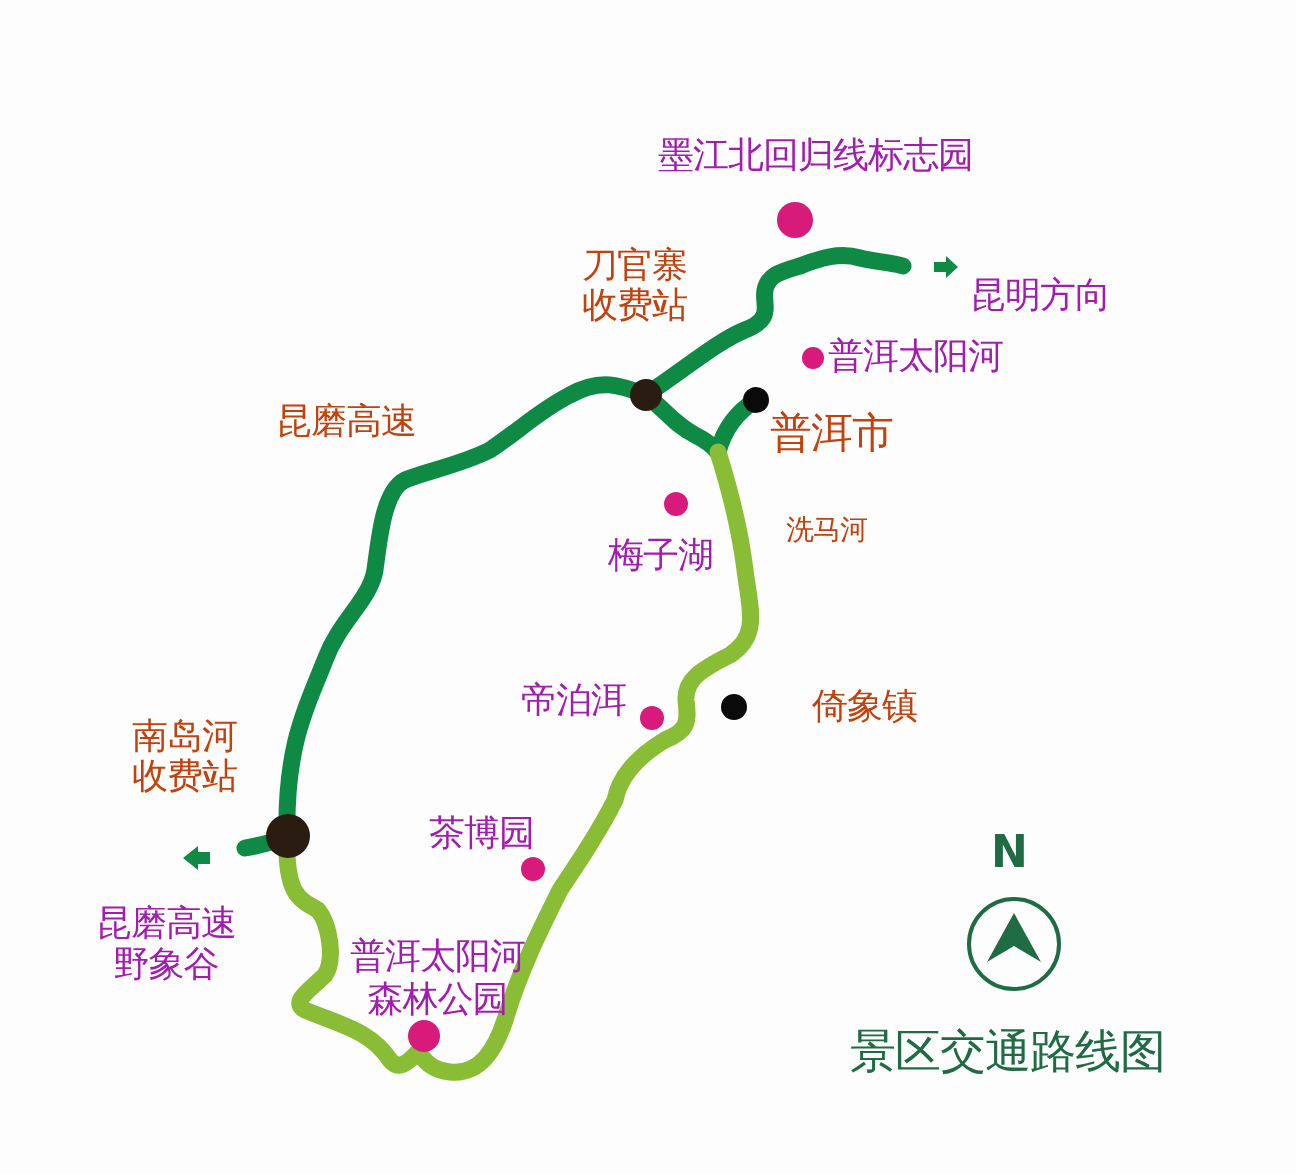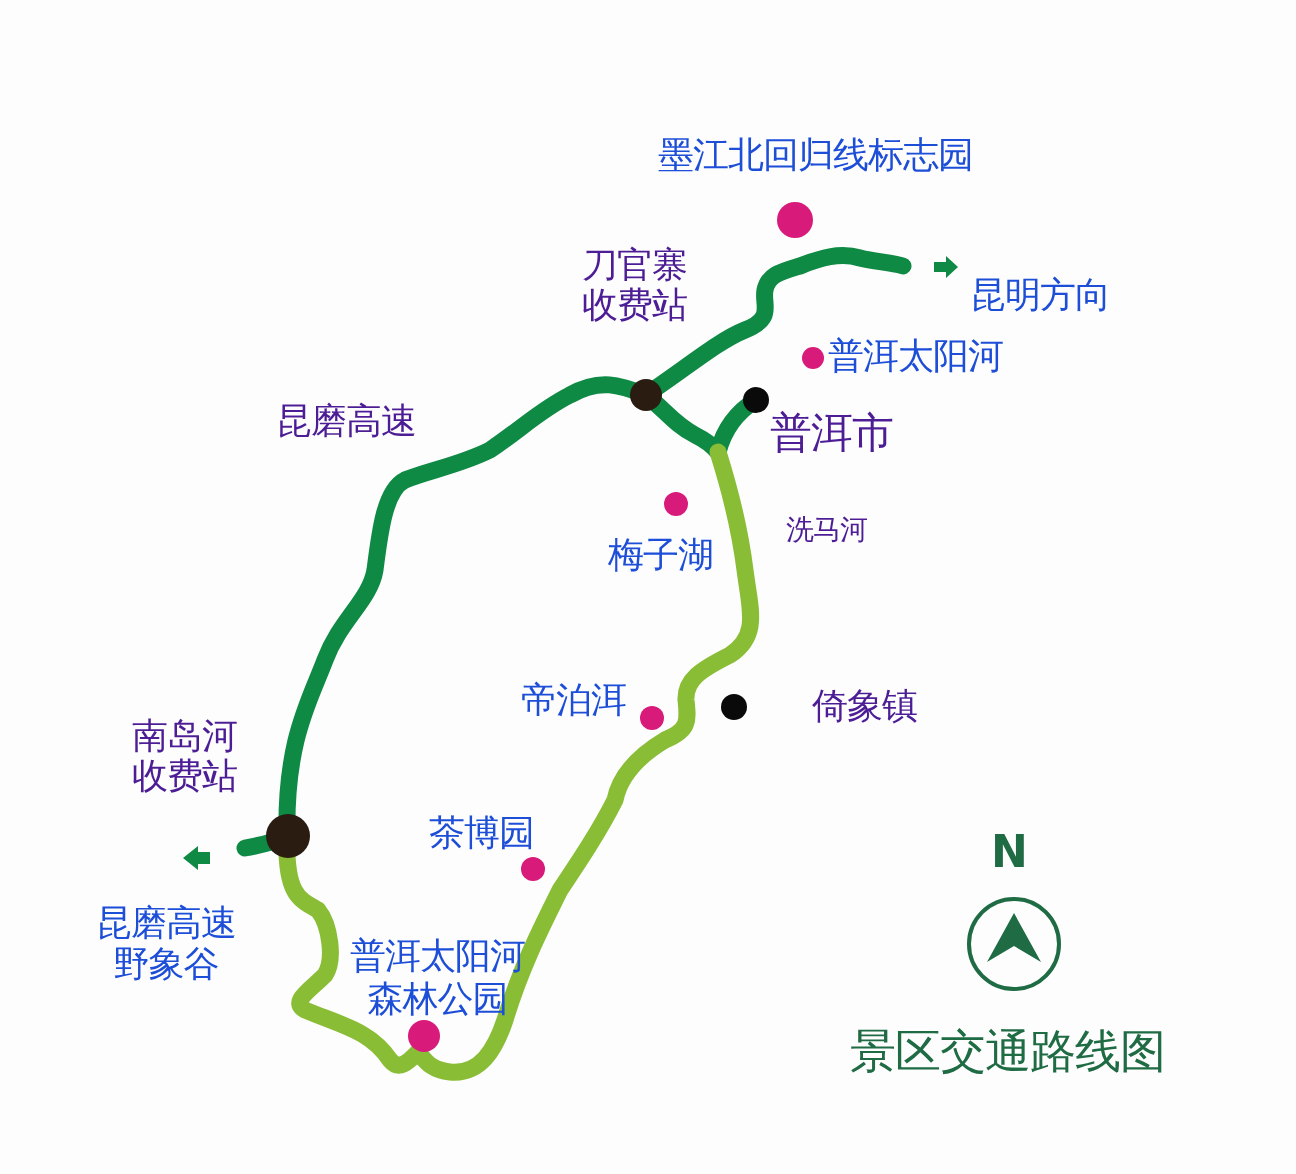--- a/index.html
+++ b/index.html
@@ -10,22 +10,22 @@
     overflow: hidden;
     font-family: "DejaVu Sans", "Liberation Sans", sans-serif;
   }
   #map-canvas { position: absolute; left: 0; top: 0; width: 1296px; height: 1174px; }
   .lbl {
     position: absolute;
     white-space: nowrap;
     line-height: 1.18;
     letter-spacing: -1px;
   }
-  .pink { color: #1d4ed8; }
-  .dark { color: #4c1d95; text-align: right; }
+  .pink { color: #a21caf; }
+  .dark { color: #c2410c; text-align: right; }
   .green-title { color: #1e6b44; }
   .multi { white-space: pre; }
 </style>
 </head>
 <body>
 
 <svg id="map-canvas" viewBox="0 0 1296 1174">
 
   <g fill="none" stroke="#0f8a45" stroke-width="17" stroke-linecap="round" stroke-linejoin="round">
     <path d="M 903 266 C 890 262, 875 262, 860 258 C 840 252, 820 258, 800 266 C 780 272, 768 275, 765 290 C 762 305, 775 318, 745 330 C 720 340, 690 365, 646 395"></path>

